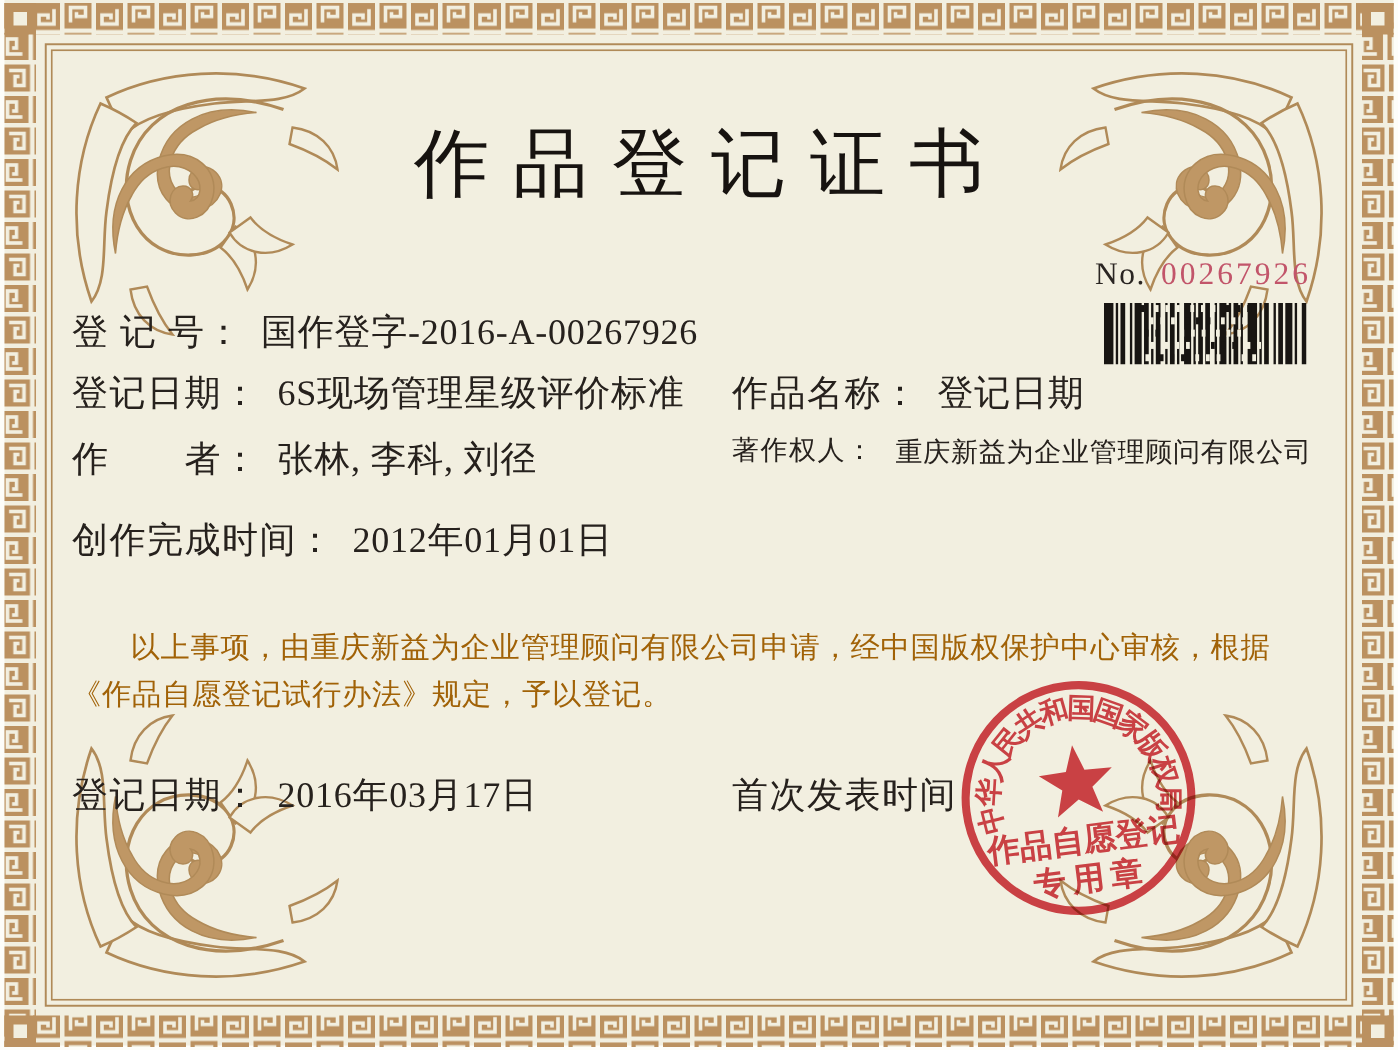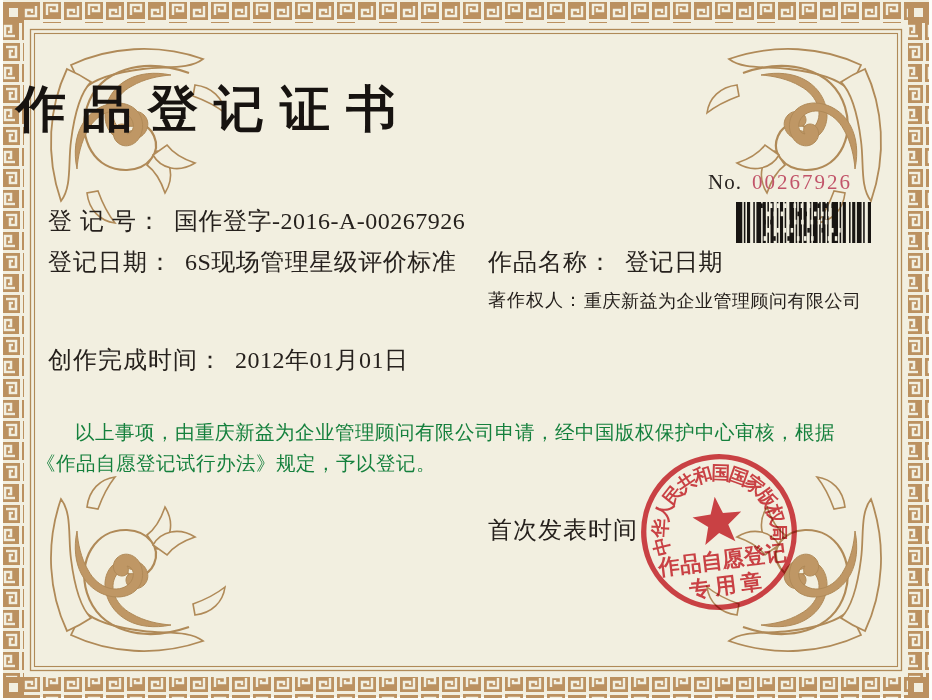--- a/index.html
+++ b/index.html
@@ -2,37 +2,37 @@
 <html><head>
 <meta charset="utf-8">
 <style>
   html,body{margin:0;padding:0;background:#ffffff;}
   .stage{position:relative;width:932px;height:700px;background:#fdfdf9;overflow:hidden;
          font-family:"Liberation Serif","DejaVu Serif",serif;}
   .paper{position:absolute;left:3px;top:0;width:926px;height:697px;background:#f2efe0;}
   .border-svg{position:absolute;left:0;top:0;width:932px;height:700px;pointer-events:none;}
   .content{position:absolute;left:0;top:0;width:932px;height:700px;color:#26211d;}
 
-  .title{position:absolute;left:0;top:76px;width:932px;text-align:left;
-         font-size:50px;font-weight:bold;letter-spacing:16px;text-indent:16px;color:#171310;}
-
-  .no-line{position:absolute;left:708px;top:170px;font-size:21px;white-space:nowrap;}
+  .title{position:absolute;left:0;top:76px;width:932px;text-align:center;
+         font-size:50px;font-weight:normal;letter-spacing:16px;text-indent:16px;color:#171310;}
+
+  .no-line{position:absolute;left:730px;top:170px;font-size:21px;white-space:nowrap;}
   .no-label{color:#2a2522;letter-spacing:1px;}
   .no-value{color:#c2556a;letter-spacing:2px;margin-left:10px;}
   .barcode{position:absolute;left:736px;top:202px;width:135px;height:41px;}
 
   .row{position:absolute;font-size:24px;white-space:nowrap;color:#26211d;}
   .row .lbl{letter-spacing:1px;}
   .row .val{margin-left:6px;letter-spacing:0.5px;}
   .row-wrap{position:absolute;font-size:18px;display:flex;color:#26211d;}
   .row-wrap .lbl{flex:0 0 auto;letter-spacing:1px;}
-  .row-wrap .val{margin-left:1px;width:300px;white-space:normal;line-height:27px;letter-spacing:0.5px;}
-
-  .statement{position:absolute;left:36px;top:417px;width:842px;font-size:19.5px;
-             line-height:31px;color:#15803d;letter-spacing:0.5px;}
+  .row-wrap .val{margin-left:14px;width:300px;white-space:normal;line-height:27px;letter-spacing:0.5px;}
+
+  .statement{position:absolute;left:48px;top:417px;width:842px;font-size:19.5px;
+             line-height:31px;color:#a16207;letter-spacing:0.5px;}
   .statement .ln1{text-indent:2em;}
 
   .seal{position:absolute;left:633px;top:446px;width:172px;height:172px;
         mix-blend-mode:multiply;opacity:0.95;}
 </style>
 </head>
 <body>
 
 <div class="stage">
   <div class="paper"></div>
@@ -185,37 +185,45 @@
     <div class="row" style="left:48px;top:246px">
       <span class="lbl">登记日期：</span>
       <span class="val">6S现场管理星级评价标准</span>
     </div>
 
     <div class="row" style="left:488px;top:246px">
       <span class="lbl">作品名称：</span>
       <span class="val">登记日期</span>
     </div>
 
+    <div class="row" style="left:48px;top:290px">
+      <span class="lbl">作　　者：</span>
+      <span class="val">张林, 李科, 刘径</span>
+    </div>
 
     <div class="row-wrap" style="left:488px;top:288px">
       <span class="lbl">著作权人：</span>
       <span class="val">重庆新益为企业管理顾问有限公司</span>
     </div>
 
     <div class="row" style="left:48px;top:344px">
       <span class="lbl">创作完成时间：</span>
       <span class="val">2012年01月01日</span>
     </div>
 
 
     <div class="statement">
       <div class="ln1">以上事项，由重庆新益为企业管理顾问有限公司申请，经中国版权保护中心审核，根据</div>
       <div class="ln2">《作品自愿登记试行办法》规定，予以登记。</div>
     </div>
 
+    <div class="row" style="left:48px;top:514px">
+      <span class="lbl">登记日期：</span>
+      <span class="val">2016年03月17日</span>
+    </div>
 
     <div class="row" style="left:488px;top:514px">
       <span class="lbl">首次发表时间</span>
     </div>
 
     <svg class="seal" viewBox="0 0 160 160">
       <g transform="rotate(-7 80 80)">
         <circle cx="80" cy="80" r="70" fill="none" stroke="#d23b43" stroke-width="5"></circle>
         <polygon points="80,47 85.8,63 102.8,63.6 89.4,74.1 94.1,90.4 80,80.9 65.9,90.4 70.6,74.1 57.2,63.6 74.2,63" fill="#d23b43"></polygon>
         <g id="seal-arc">

